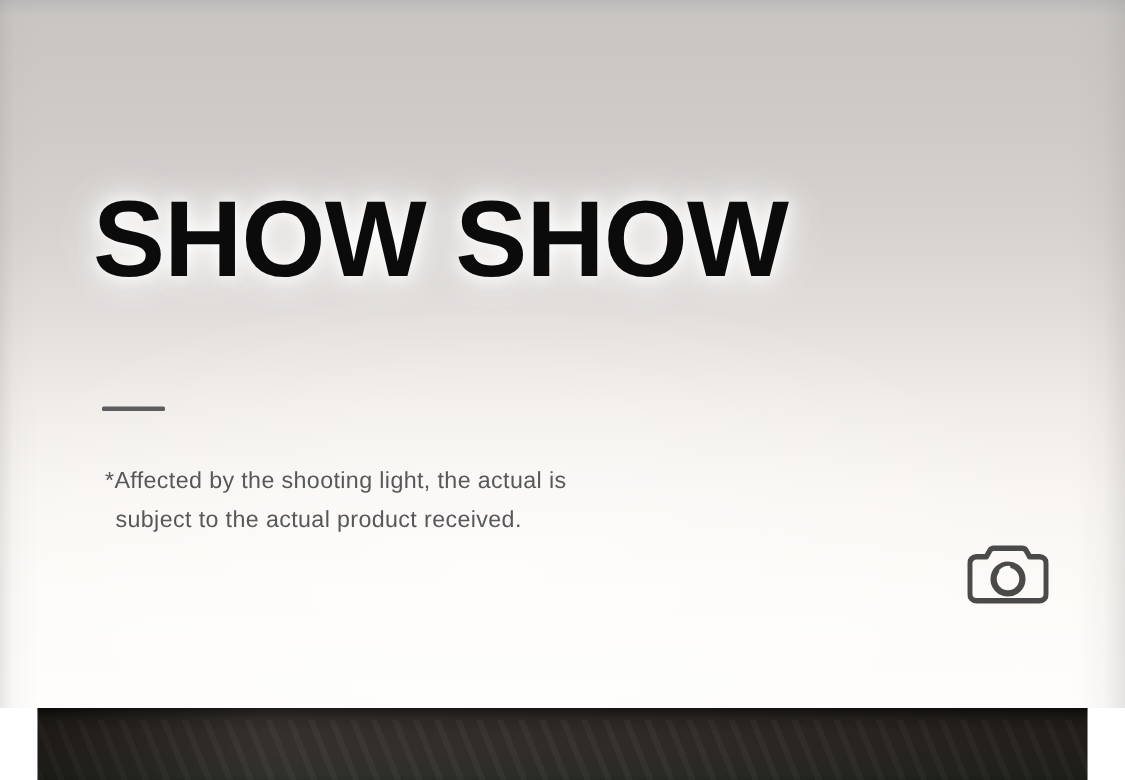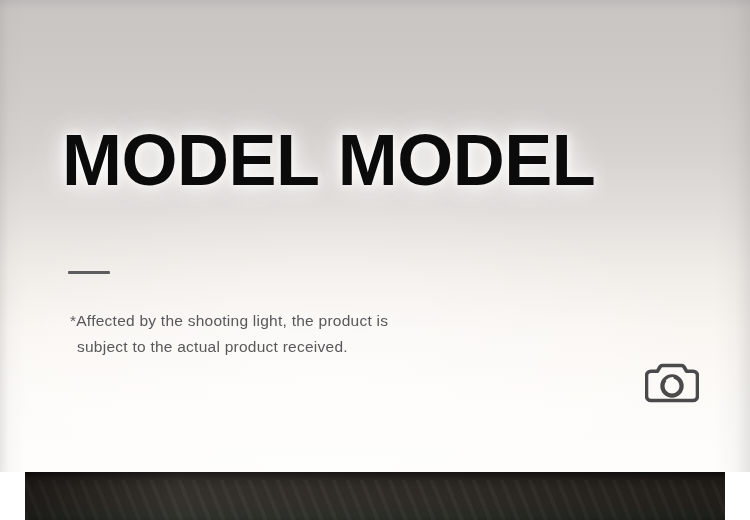--- a/index.html
+++ b/index.html
@@ -188,26 +188,26 @@
 </style>
 </head>
 <body>
 
 <div id="page">
 
   <div class="backdrop"></div>
   <div class="backdrop-sheen"></div>
   <div class="backdrop-vignette"></div>
 
-  <div class="title">MODEL MODEL</div>
+  <div class="title">SHOW SHOW</div>
 
   <div class="rule"></div>
 
   <div class="disclaimer">
-    <span>*Affected by the shooting light, the product is</span>
+    <span>*Affected by the shooting light, the actual is</span>
     <span class="line2">subject to the actual product received.</span>
   </div>
 
   <div class="camera-icon">
     <svg viewBox="0 0 54 44" xmlns="http://www.w3.org/2000/svg">
       <path d="M17.5 4.5 h19 a3 3 0 0 1 2.6 1.5 l2.4 4.2 h6.5
                a4.5 4.5 0 0 1 4.5 4.5 v20.3
                a4.5 4.5 0 0 1 -4.5 4.5 h-42
                a4.5 4.5 0 0 1 -4.5 -4.5 v-20.3
                a4.5 4.5 0 0 1 4.5 -4.5 h6.5 l2.4 -4.2

